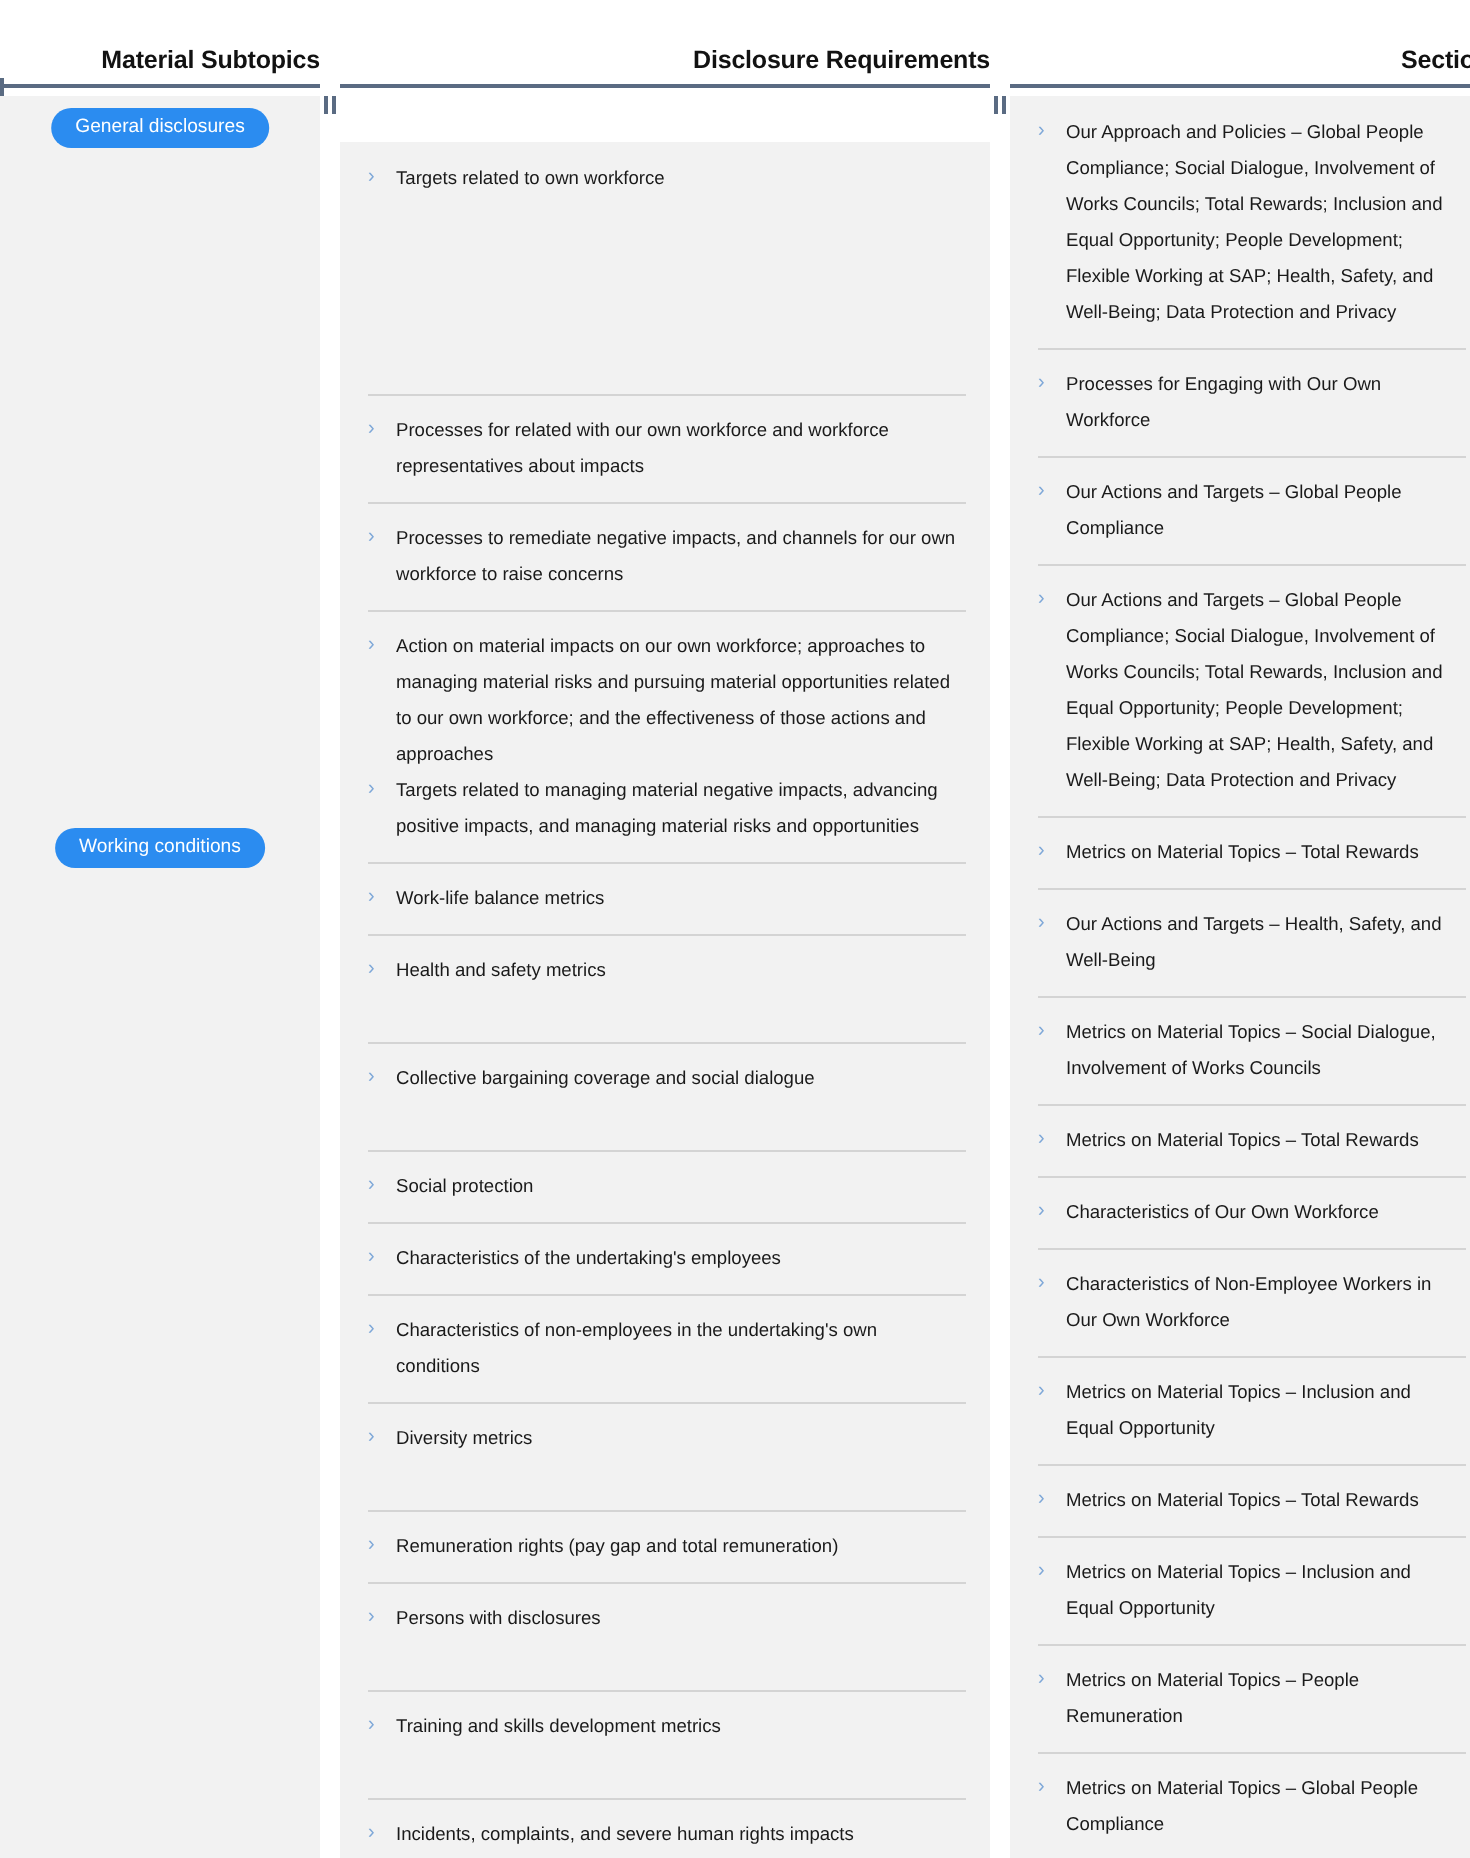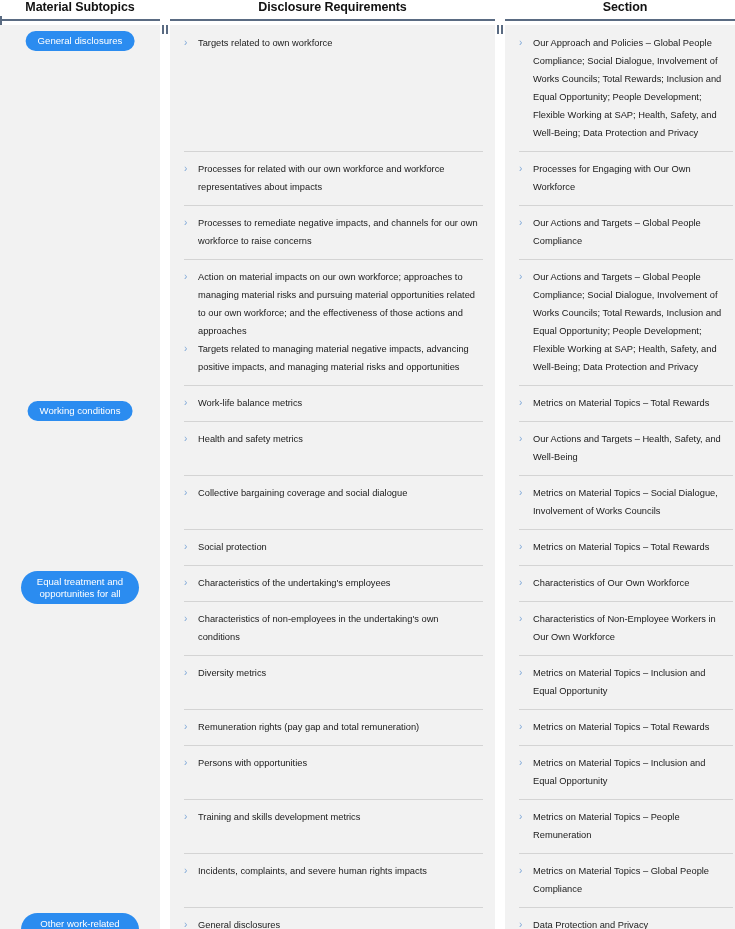--- a/index.html
+++ b/index.html
@@ -19,21 +19,21 @@
   .hdr-row {
     display: flex;
     align-items: flex-end;
     width: 735px;
   }
   .hdr-cell {
     position: relative;
     box-sizing: border-box;
   }
   .hdr-title {
-    text-align: center;
+    text-align: right;
     font-size: 12.5px;
     font-weight: bold;
     color: #121212;
     letter-spacing: -0.1px;
     line-height: 14px;
     padding-bottom: 2px;
     white-space: nowrap;
   }
   .hdr-rule {
     position: relative;
@@ -79,21 +79,21 @@
     align-items: stretch;
   }
   .col {
     background: #f2f2f2;
     box-sizing: border-box;
     position: relative;
   }
   .col-gap { width: 10px; flex: 0 0 10px; background: #ffffff; }
 
   .col-subtopics { width: 160px; flex: 0 0 160px; }
-  .col-disclosure { width: 325px; flex: 0 0 325px; }
+  .col-disclosure { width: 325px; flex: 0 0 325px; margin-top: 23px; }
   .col-section { width: 240px; flex: 0 0 240px; }
 
   
   .pill-stack { position: relative; height: 100%; }
   .pill {
     position: absolute;
     left: 50%;
     transform: translateX(-50%);
     background: #2b8cf0;
     color: #ffffff;
@@ -167,22 +167,21 @@
       
     </div>
   </div>
 </div>
 
 <div class="table-wrap">
 
   <div class="col col-subtopics">
     <div class="pill-stack" id="pill-stack" style="height: 918px;">
         <div class="pill" style="top: 6px;">General disclosures</div>
-        <div class="pill" style="top: 376px;">Working conditions</div>
-        <div class="pill multi" style="top: 546px;">Equal treatment and opportunities for all</div>
+        <div class="pill" style="top: 366px;">Working conditions</div>
         <div class="pill multi" style="top: 888px;">Other work-related rights</div>
       </div>
   </div>
 
   <div class="col-gap"></div>
 
   <div class="col col-disclosure">
     <div class="rows" id="disclosure-rows">
         <div class="row" style="padding-top: 9px; padding-bottom: 9px; height: 126px;">
           <div class="bullet-line">
@@ -256,21 +255,21 @@
         </div>
         <div class="row" style="padding-top: 9px; padding-bottom: 9px; height: 36px;">
           <div class="bullet-line">
             <span class="chev">›</span>
             <span class="btext">Remuneration rights (pay gap and total remuneration)</span>
           </div>
         </div>
         <div class="row" style="padding-top: 9px; padding-bottom: 9px; height: 54px;">
           <div class="bullet-line">
             <span class="chev">›</span>
-            <span class="btext">Persons with opportunities</span>
+            <span class="btext">Persons with disclosures</span>
           </div>
         </div>
         <div class="row" style="padding-top: 9px; padding-bottom: 9px; height: 54px;">
           <div class="bullet-line">
             <span class="chev">›</span>
             <span class="btext">Training and skills development metrics</span>
           </div>
         </div>
         <div class="row" style="padding-top: 9px; padding-bottom: 9px; height: 54px;">
           <div class="bullet-line">

